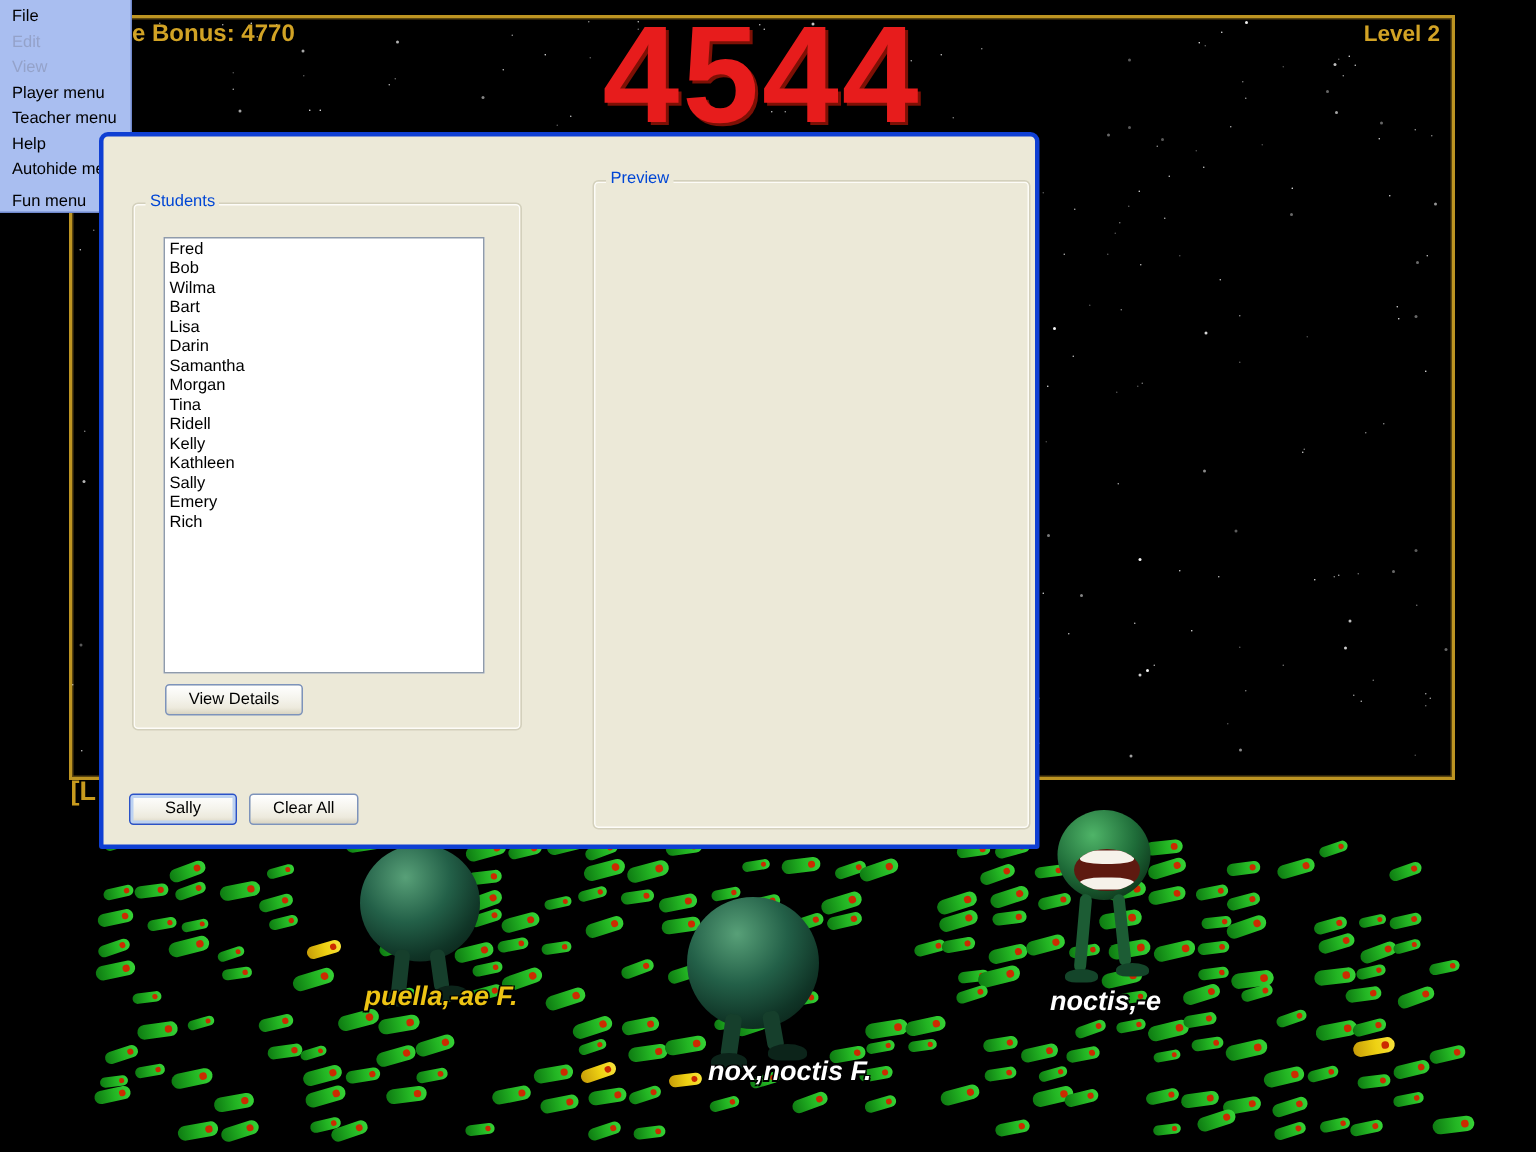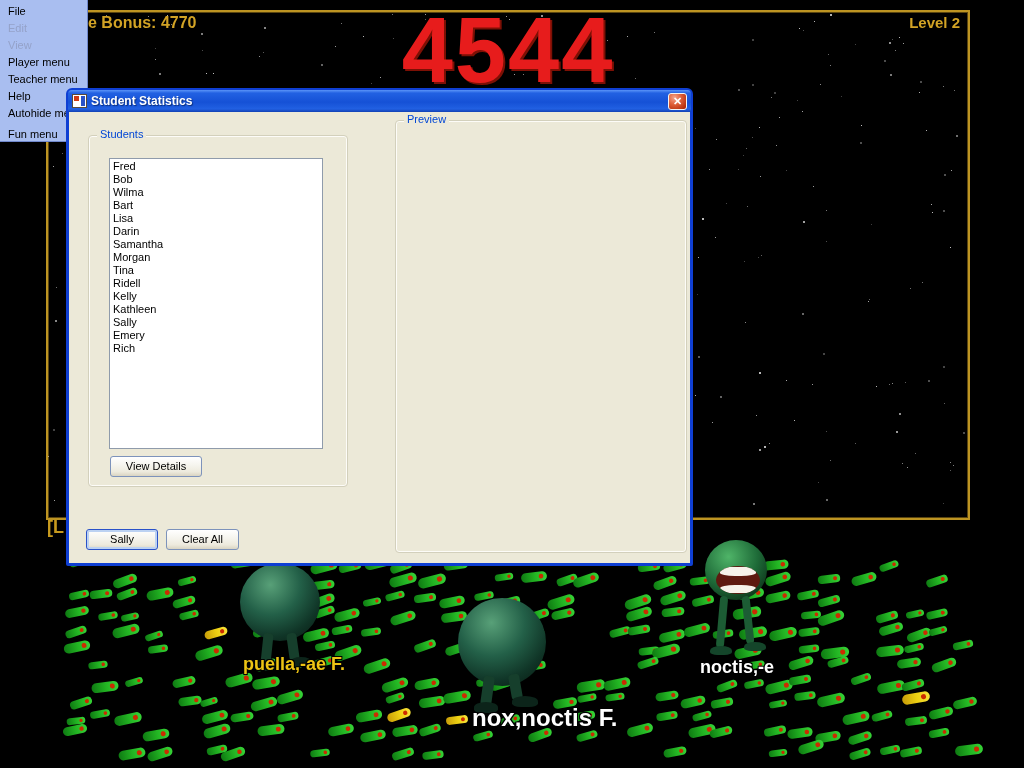--- a/index.html
+++ b/index.html
@@ -43,23 +43,23 @@
   .sphere { position:absolute; border-radius:50%;
             background:radial-gradient(circle at 38% 28%, #58a078, #236048 40%, #103527 70%, #06150d 100%); }
   .leg { position:absolute; background:#163f2c; border-radius:4px; }
   .foot{ position:absolute; background:#0c241a; border-radius:60% 60% 40% 40%; }
   .mouth { position:absolute; background:#5e1a10; border-radius:50%; overflow:hidden; }
   .teeth-top,.teeth-bot { position:absolute; left:8%; width:84%; height:30%; background:#f6f2ea; }
   .teeth-top { top:4%;  border-radius:0 0 40% 40%; }
   .teeth-bot { bottom:4%; border-radius:40% 40% 0 0; }
 
   .creature-label { position:absolute; font-weight:bold; z-index:4; white-space:nowrap;
-                    text-shadow:1px 1px 0 #000, -1px 1px 0 #000, 1px -1px 0 #000, -1px -1px 0 #000; }
+                    text-shadow:1px 1px 0 #000, -1px 1px 0 #000, 1px -1px 0 #000, -1px -1px 0 #000;font-style:italic; }
   #label-puella { left:243px; top:654px; color:#edc414; font-size:18px; }
-  #label-nox    { left:472px; top:704px; color:#ffffff; font-size:24px; }
+  #label-nox    { left:472px; top:704px; color:#ffffff; font-size:18px; }
   #label-utilis { left:700px; top:657px; color:#ffffff; font-size:18px; }
 
   
   #swarm { left:60px; top:556px; width:956px; height:210px; z-index:2; }
   .bug { position:absolute; width:22px; height:8px; border-radius:4px;
          background:linear-gradient(90deg,#0e7a12,#23b523 55%,#36d336); }
   .bug::after { content:''; position:absolute; right:3px; top:2px; width:4px; height:4px;
                 border-radius:50%; background:#cc2b00; }
   .bug.yellow { background:linear-gradient(90deg,#c79c08,#eed113 55%,#f7e23a); }
 
@@ -754,25 +754,20 @@
     <div class="menu-item disabled">Edit</div>
     <div class="menu-item disabled">View</div>
     <div class="menu-item">Player menu</div>
     <div class="menu-item">Teacher menu</div>
     <div class="menu-item">Help</div>
     <div class="menu-item">Autohide menu</div>
     <div class="menu-item gap">Fun menu</div>
   </div>
 
 <div id="dialog" class="abs">
-  <div id="title-bar">
-    <div id="form-icon"></div>
-    <span id="title-text">Student Statistics</span>
-    <div id="close-btn">✕</div>
-  </div>
 
   <div id="preview-group" class="groupbox">
     <span class="groupbox-label">Preview</span>
   </div>
 
   <div id="students-group" class="groupbox">
     <span class="groupbox-label">Students</span>
     <div id="student-list">
         <div class="student-item">Fred</div>
         <div class="student-item">Bob</div>

